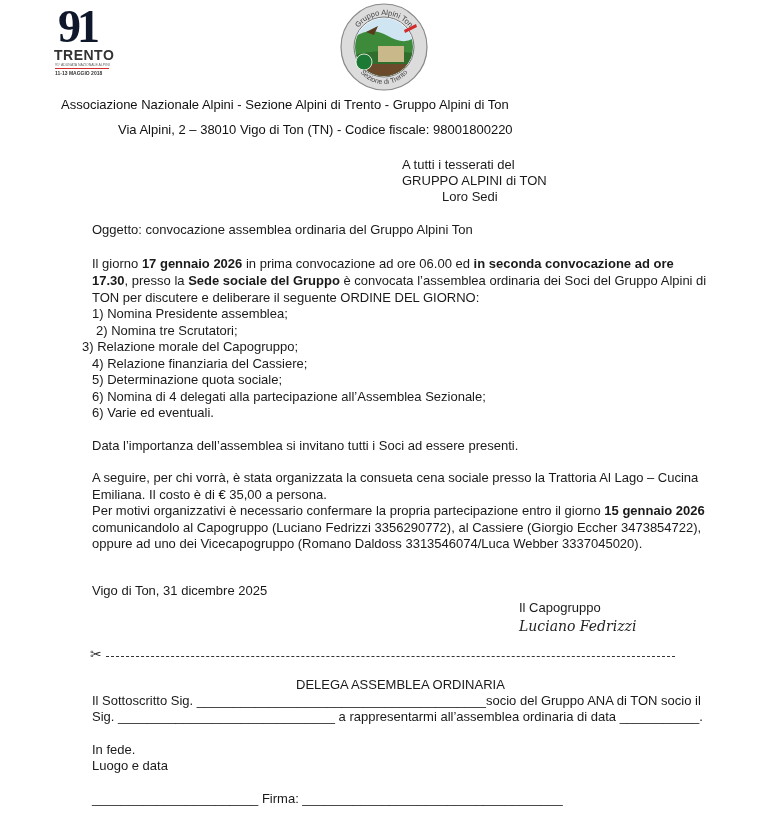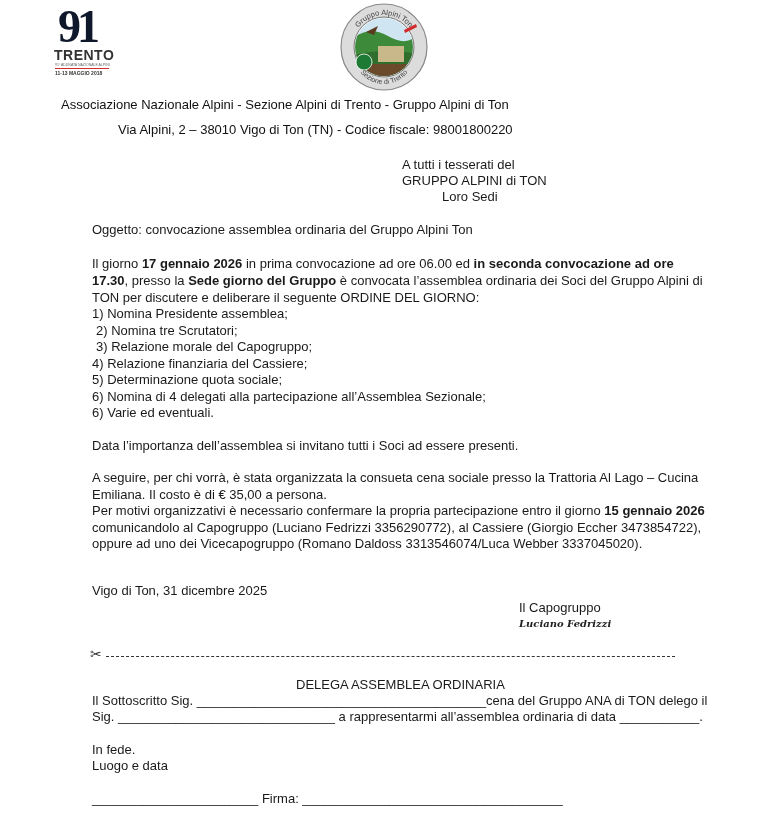--- a/index.html
+++ b/index.html
@@ -17,21 +17,21 @@
   .logo-sub1 { position: absolute; left: 3px; top: 59px; font-size: 3.5px; color: #666; white-space: nowrap; }
   .logo-line { position: absolute; left: 3px; top: 64px; width: 54px; height: 1px; background: #d32b2b; }
   .logo-sub2 { position: absolute; left: 3px; top: 66px; font-size: 5px; font-weight: bold; color: #333; white-space: nowrap; }
 
   
   .badge { left: 338px; top: 2px; width: 92px; height: 90px; }
 
   .cut-line { left: 90px; top: 649px; width: 585px; height: 14px; }
   .dash { position: absolute; left: 16px; right: 0; top: 7px; border-top: 1px dashed #333; }
   .scissors { position: absolute; left: 0; top: -3px; font-size: 14px; color: #333; }
-  .sig-name { font-family: "DejaVu Serif", serif; font-style: italic; font-weight: bold; font-size: 10px; color: #222; }
+  .sig-name { font-family: "DejaVu Serif", serif; font-style: italic; font-weight: normal; font-size: 14px; color: #222; }
 </style>
 </head>
 <body>
 
 <div class="abs logo91">
   <div class="logo-num">91</div>
   <div class="logo-trento">TRENTO</div>
   <div class="logo-sub1">91ª ADUNATA NAZIONALE ALPINI</div>
   <div class="logo-line"></div>
   <div class="logo-sub2">11-13 MAGGIO 2018</div>
@@ -67,26 +67,26 @@
 <div class="abs hdr" style="left:61px; top:94px;">Associazione Nazionale Alpini - Sezione Alpini di Trento - Gruppo Alpini di Ton</div>
 <div class="abs hdr" style="left:118px; top:119px;">Via Alpini, 2 – 38010 Vigo di Ton (TN) - Codice fiscale: 98001800220</div>
 
 <div class="abs t" style="left:402px; top:157px;">A tutti i tesserati del</div>
 <div class="abs t" style="left:402px; top:173px;">GRUPPO ALPINI di TON</div>
 <div class="abs t" style="left:402px; top:189px;margin-left:40px;">Loro Sedi</div>
 
 <div class="abs t" style="left:92px; top:222px;">Oggetto: convocazione assemblea ordinaria del Gruppo Alpini Ton</div>
 
 <div class="abs t" style="left:92px; top:256px;"><span>Il giorno </span><b>17 gennaio 2026</b><span> in prima convocazione ad ore 06.00 ed </span><b>in seconda convocazione ad ore</b></div>
-<div class="abs t" style="left:92px; top:273px;"><b>17.30</b><span>, presso la </span><b>Sede giorno del Gruppo</b><span> è convocata l’assemblea ordinaria dei Soci del Gruppo Alpini di</span></div>
+<div class="abs t" style="left:92px; top:273px;"><b>17.30</b><span>, presso la </span><b>Sede sociale del Gruppo</b><span> è convocata l’assemblea ordinaria dei Soci del Gruppo Alpini di</span></div>
 <div class="abs t" style="left:92px; top:290px;">TON per discutere e deliberare il seguente ORDINE DEL GIORNO:</div>
 
 <div class="abs t" style="left:92px; top:306px;">1) Nomina Presidente assemblea;</div>
 <div class="abs t" style="left:96px; top:323px;">2) Nomina tre Scrutatori;</div>
-<div class="abs t" style="left:96px; top:339px;text-align:right;">3) Relazione morale del Capogruppo;</div>
+<div class="abs t" style="left:82px; top:339px;text-align:right;">3) Relazione morale del Capogruppo;</div>
 <div class="abs t" style="left:92px; top:356px;">4) Relazione finanziaria del Cassiere;</div>
 <div class="abs t" style="left:92px; top:372px;">5) Determinazione quota sociale;</div>
 <div class="abs t" style="left:92px; top:389px;">6) Nomina di 4 delegati alla partecipazione all’Assemblea Sezionale;</div>
 <div class="abs t" style="left:92px; top:405px;">6) Varie ed eventuali.</div>
 
 <div class="abs t" style="left:92px; top:438px;">Data l’importanza dell’assemblea si invitano tutti i Soci ad essere presenti.</div>
 
 <div class="abs t" style="left:92px; top:470px;">A seguire, per chi vorrà, è stata organizzata la consueta cena sociale presso la Trattoria Al Lago – Cucina</div>
 <div class="abs t" style="left:92px; top:487px;">Emiliana. Il costo è di € 35,00 a persona.</div>
 <div class="abs t" style="left:92px; top:503px;"><span>Per motivi organizzativi è necessario confermare la propria partecipazione entro il giorno </span><b>15 gennaio 2026</b></div>
@@ -97,18 +97,18 @@
 
 <div class="abs t" style="left:519px; top:600px;">Il Capogruppo</div>
 <div class="abs sig-name" style="left:519px; top:618px;">Luciano Fedrizzi</div>
 
 <div class="abs cut-line">
   <span class="scissors">✂</span>
   <div class="dash"></div>
 </div>
 
 <div class="abs t" style="left:296px; top:677px;">DELEGA ASSEMBLEA ORDINARIA</div>
-<div class="abs t" style="left:92px; top:693px;"><span>Il Sottoscritto Sig. </span><span>________________________________________</span><span>cena del Gruppo ANA di TON delego il</span></div>
+<div class="abs t" style="left:92px; top:693px;"><span>Il Sottoscritto Sig. </span><span>________________________________________</span><span>socio del Gruppo ANA di TON socio il</span></div>
 <div class="abs t" style="left:92px; top:709px;"><span>Sig. </span><span>______________________________</span><span> a rappresentarmi all’assemblea ordinaria di data </span><span>___________</span><span>.</span></div>
 
 <div class="abs t" style="left:92px; top:742px;">In fede.</div>
 <div class="abs t" style="left:92px; top:758px;">Luogo e data</div>
 <div class="abs t" style="left:92px; top:791px;"><span>_______________________</span><span> Firma: </span><span>____________________________________</span></div>
 
 </body></html>

